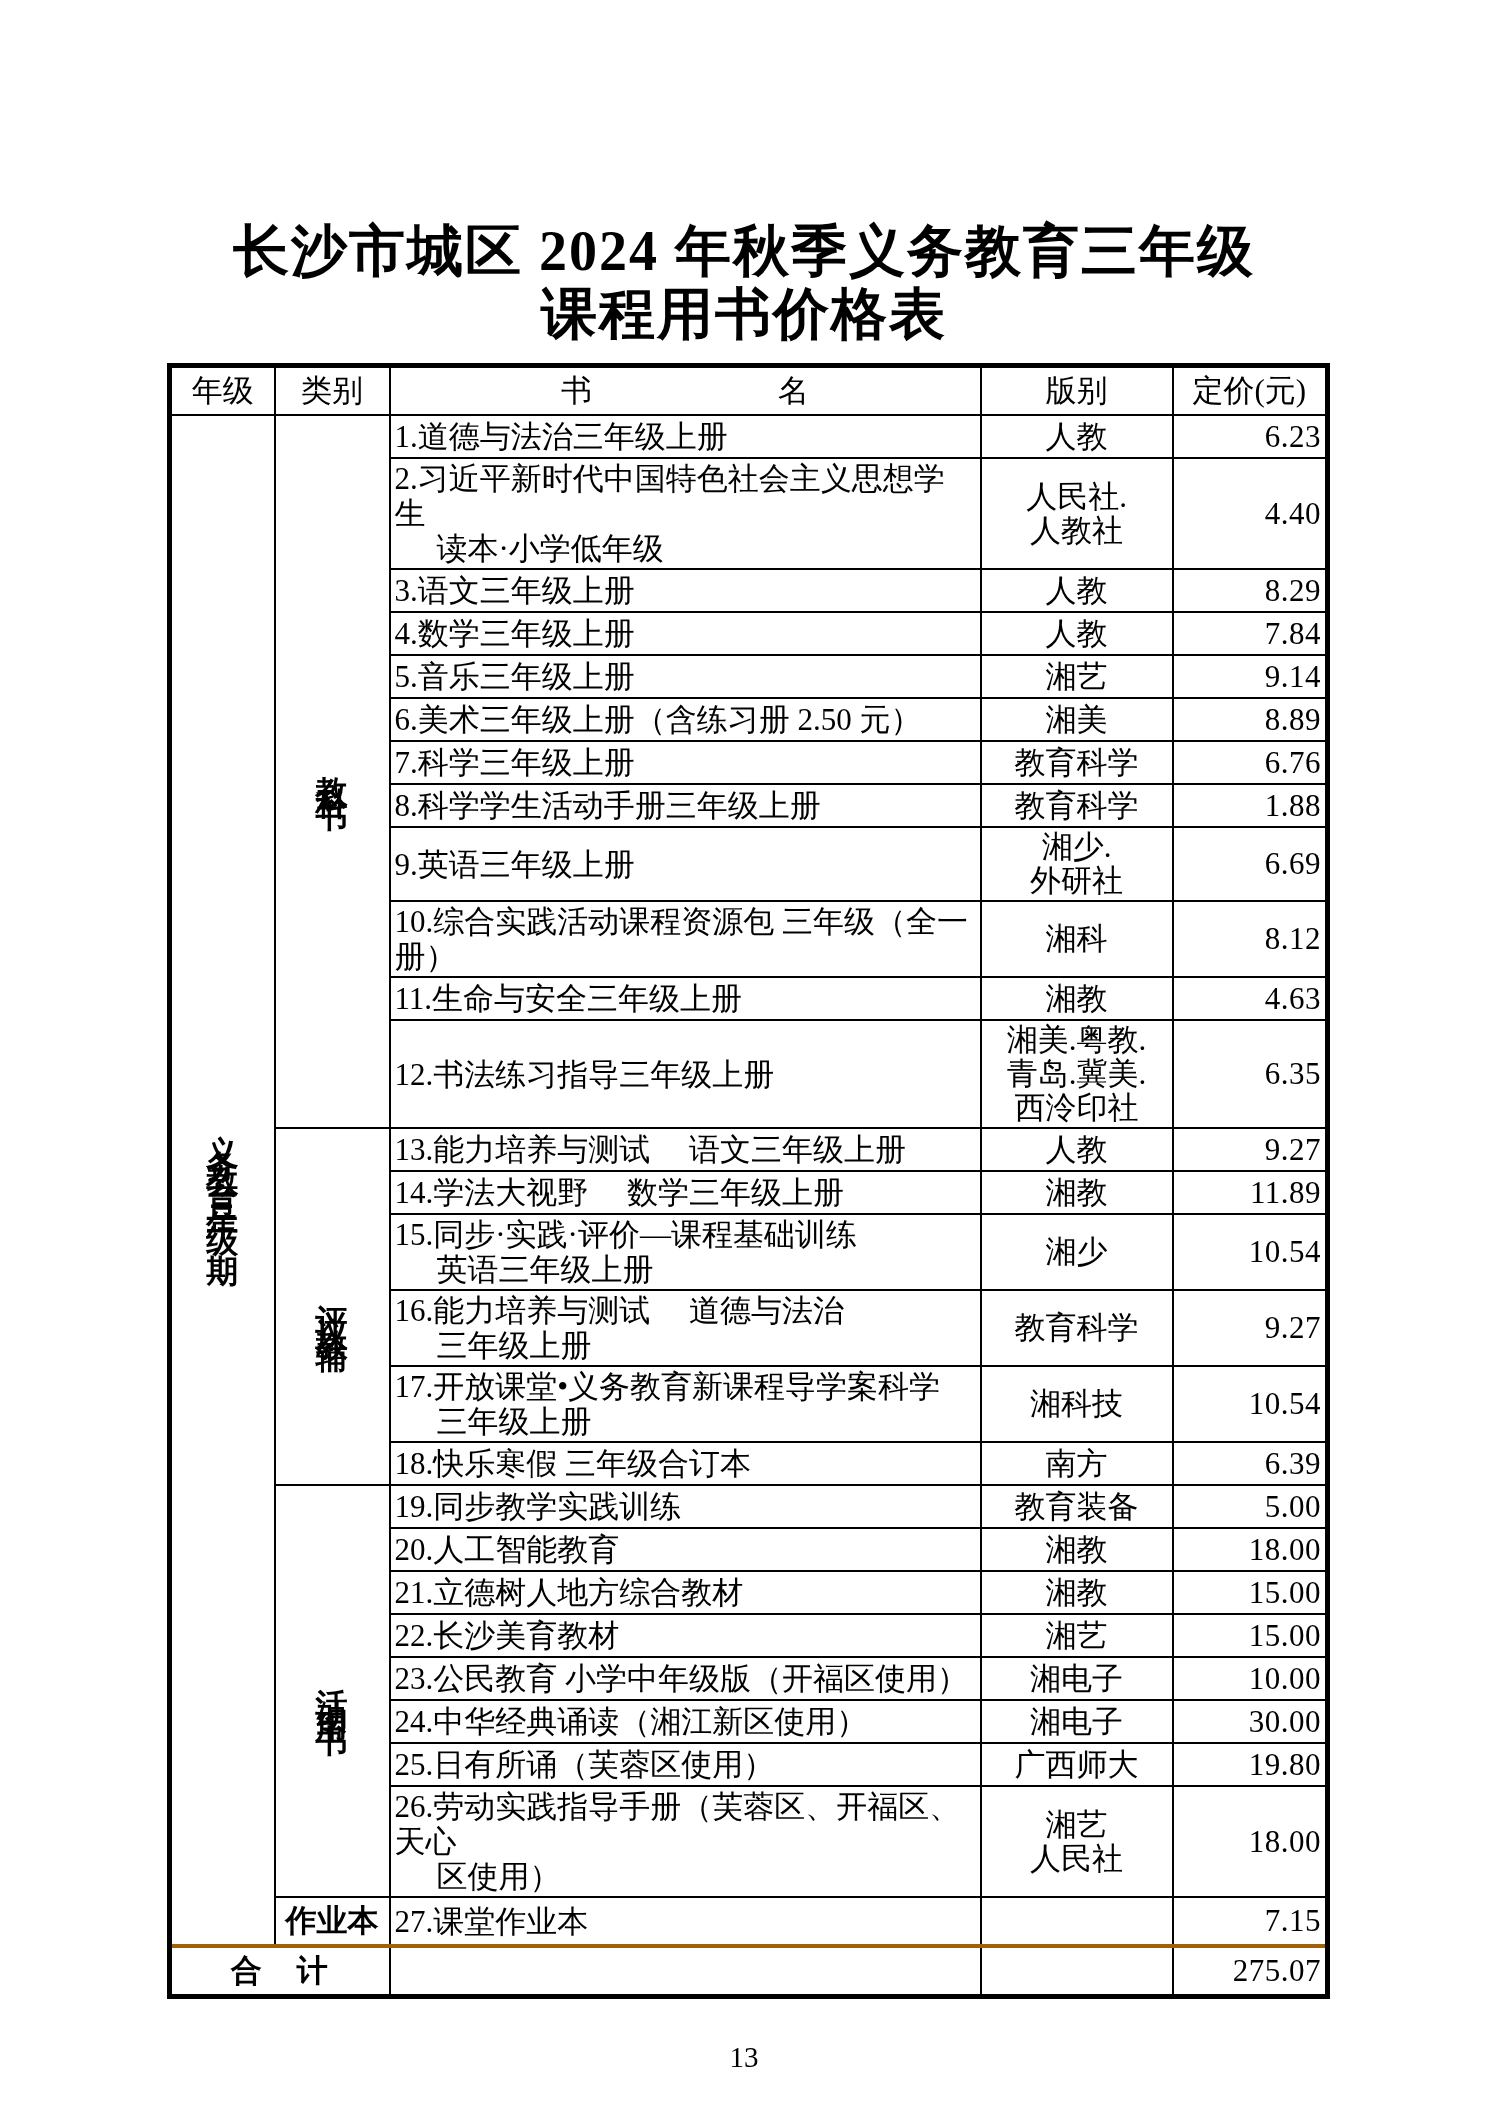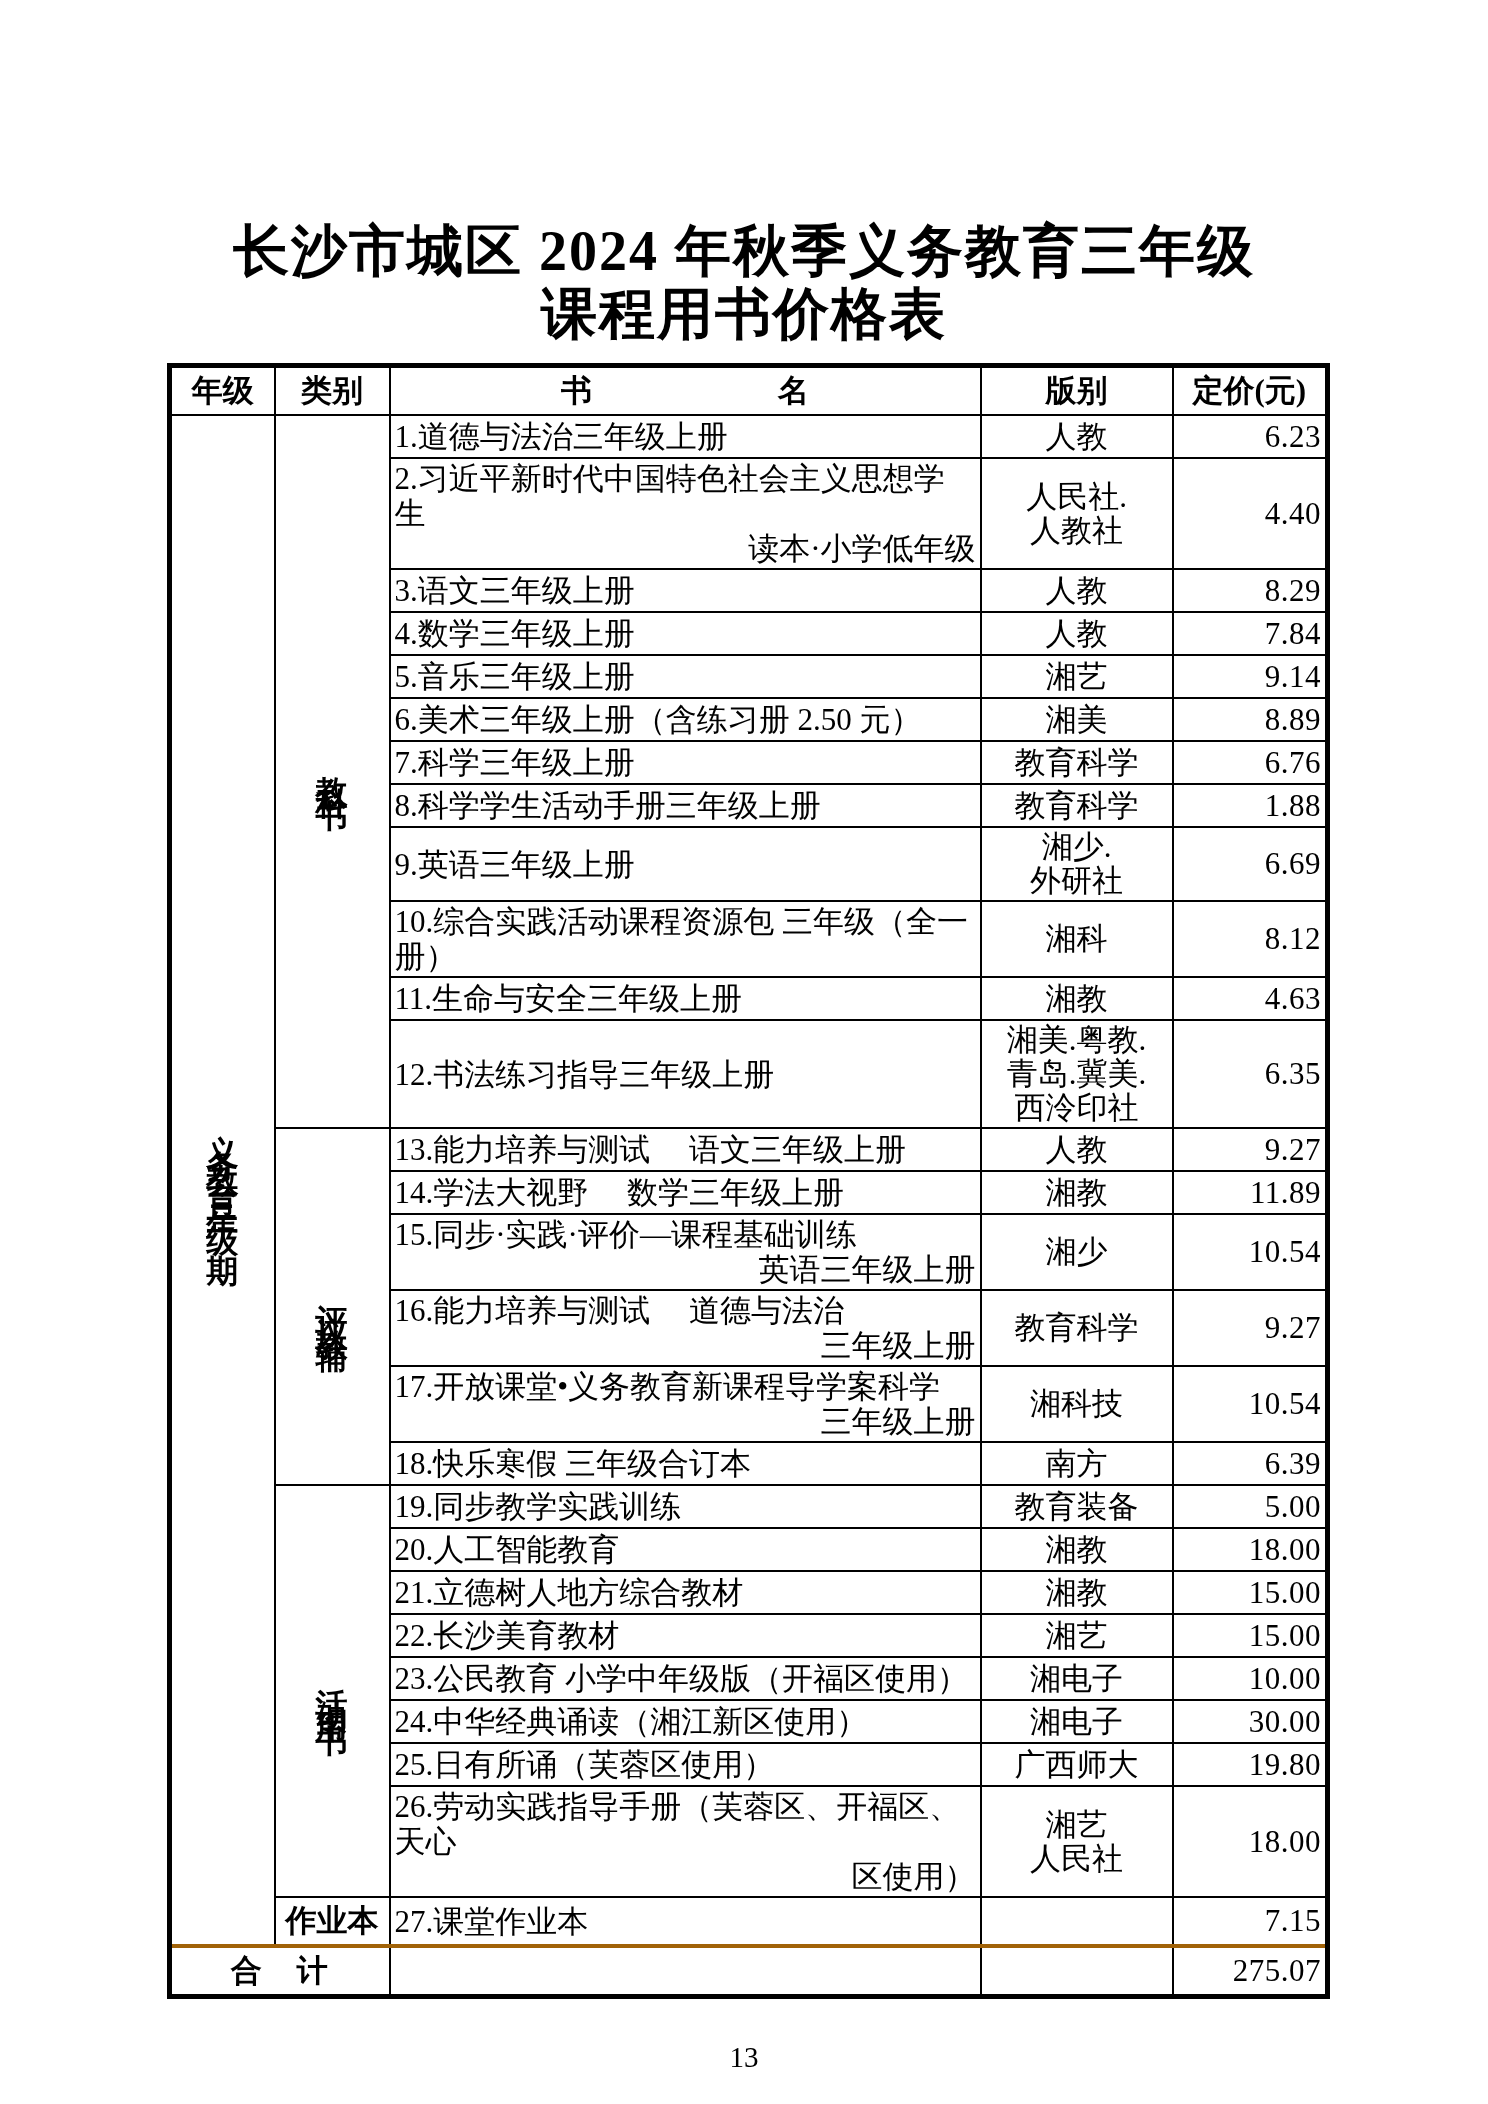--- a/index.html
+++ b/index.html
@@ -41,21 +41,21 @@
     border: 5px solid #000;
   }
   .price-table th, .price-table td {
     border: 2px solid #000;
     padding: 2px 4px;
     vertical-align: middle;
     font-size: 31px;
   }
   .price-table thead tr { height: 48px; }
   .price-table thead th {
-    font-weight: bold;
+    font-weight: normal;
     padding: 2px 0;
     white-space: nowrap;
   }
   .price-table tbody tr { height: 43px; }
 
   .grade-cell, .cat-cell {
     text-align: center;
     font-weight: bold;
     padding: 2px 0;
   }
@@ -68,21 +68,21 @@
     letter-spacing: 12px;
   }
   .grade-cell .vtext { letter-spacing: 15px; }
 
   .name-cell {
     text-align: left;
     padding: 3px 6px 3px 13px;
     line-height: 35px;
     margin-left: 25px;
   }
-  .name-line2 { padding-left: 42px; text-align: right; }
+  .name-line2 { padding-left: 42px; }
 
   .pub-cell {
     text-align: center;
     white-space: pre-line;
     line-height: 34px;
     padding: 2px 2px;
     font-size: 30px;
   }
   .price-cell {
     text-align: right;

